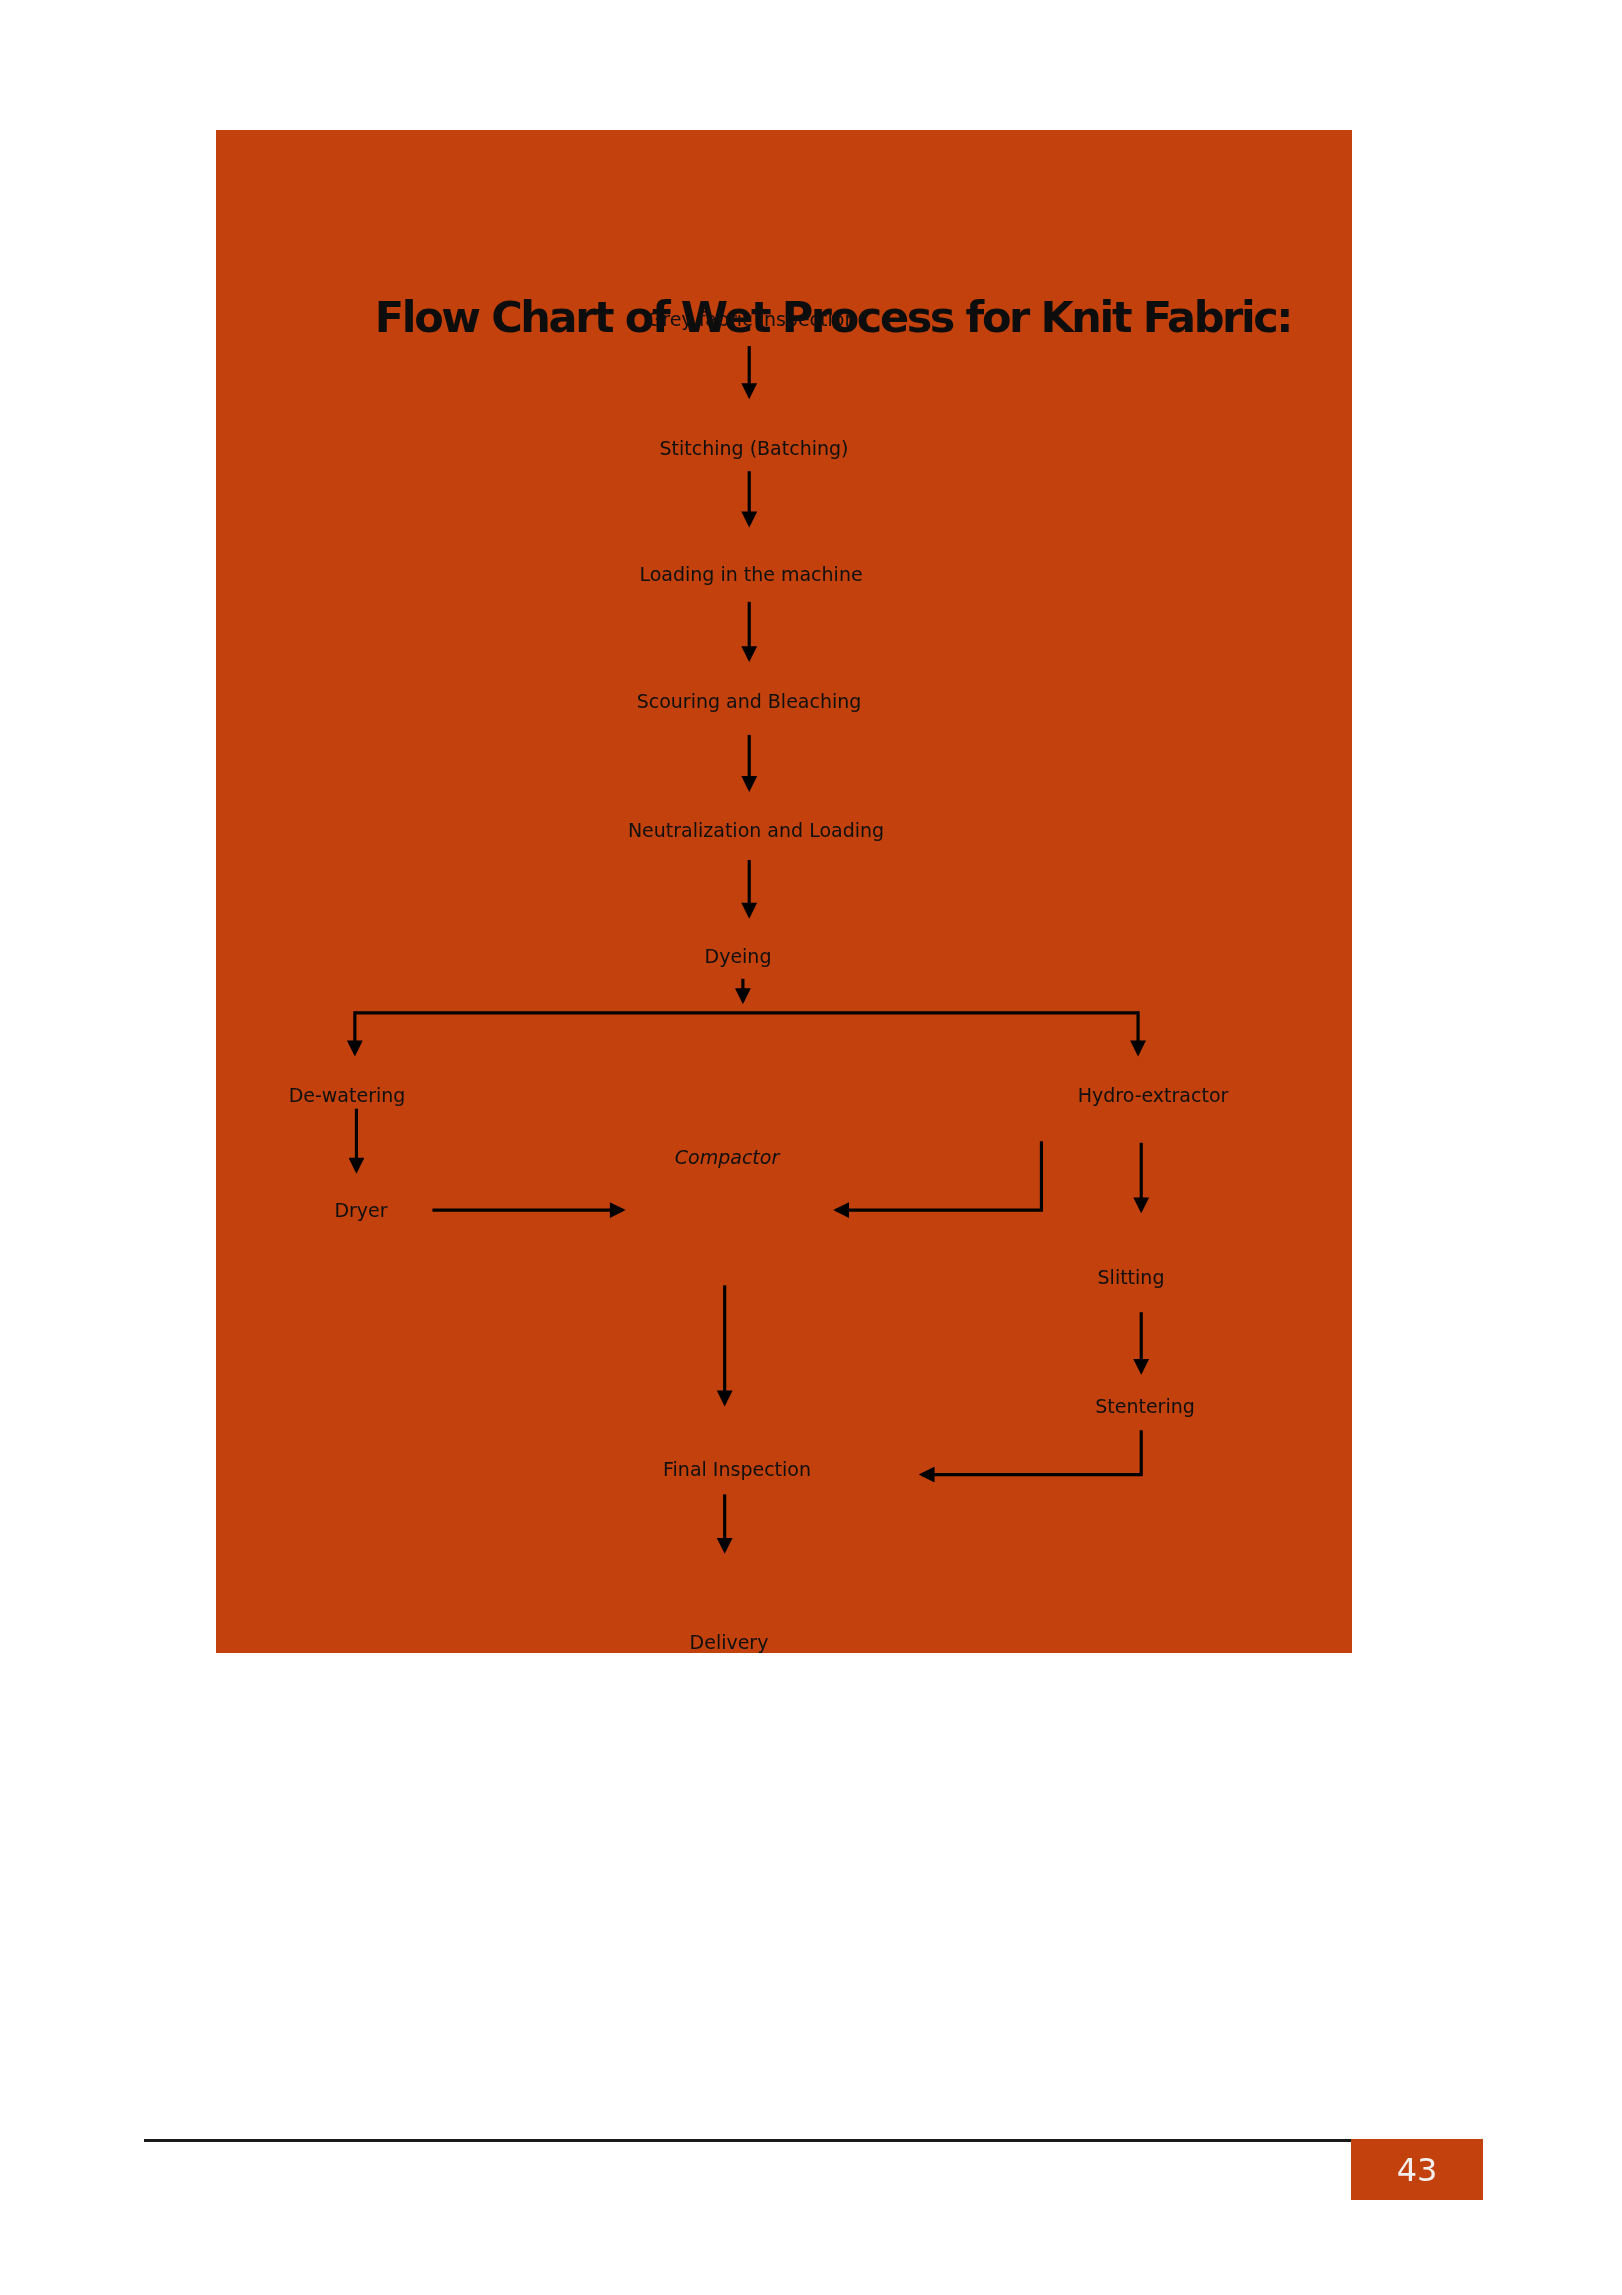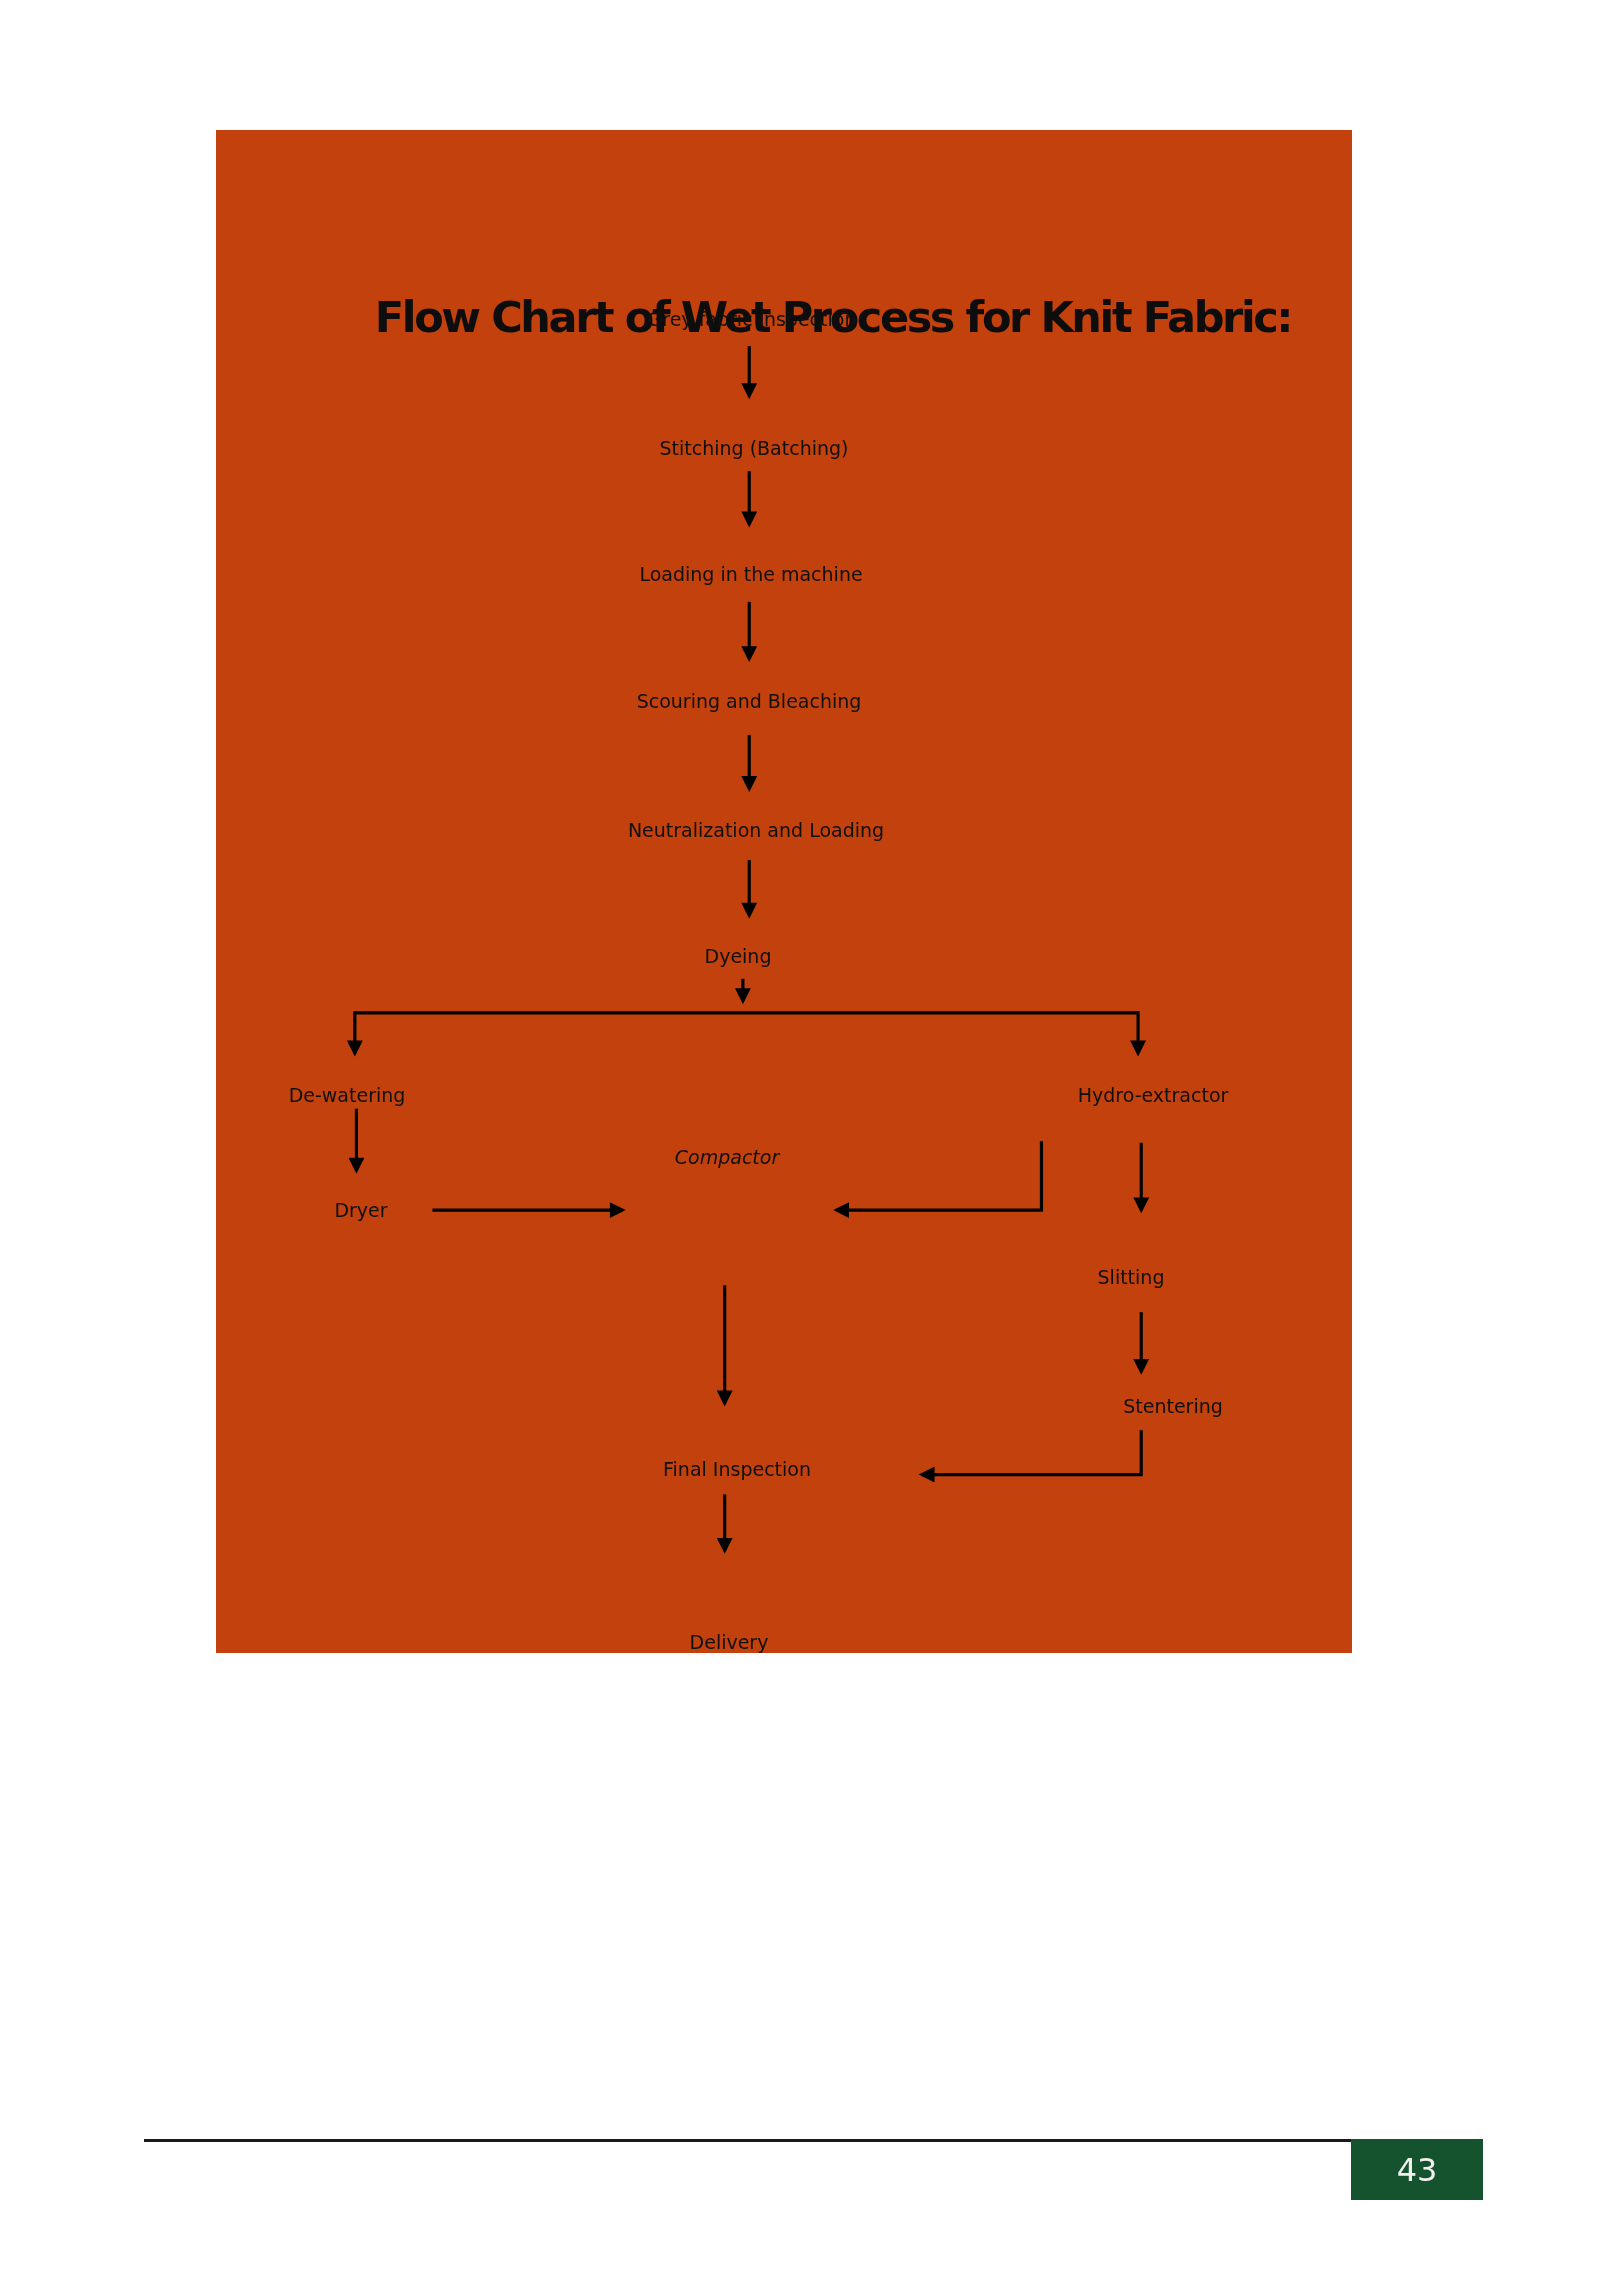--- a/index.html
+++ b/index.html
@@ -55,21 +55,21 @@
   }
   .footer-text sup{
     font-size:19px;
     vertical-align:super;
     line-height:0;
   }
   .page-number-box{
     position:absolute;
     left:1351px;top:2139px;
     width:132px;height:61px;
-    background:#14532d;
+    background:#c2410c;
     display:flex;
     align-items:center;
     justify-content:center;
   }
   .page-number{
     font-size:32px;
     color:#F3EFEE;
   }
 </style>
 </head>
@@ -85,21 +85,21 @@
   <div class="node" style="left:754px;top:448px;">Stitching (Batching)</div>
   <div class="node" style="left:751px;top:574px;">Loading in the machine</div>
   <div class="node" style="left:749px;top:701px;">Scouring and Bleaching</div>
   <div class="node" style="left:756px;top:830px;">Neutralization and Loading</div>
   <div class="node" style="left:738px;top:956px;">Dyeing</div>
   <div class="node" style="left:347px;top:1095px;">De-watering</div>
   <div class="node" style="left:1153px;top:1095px;">Hydro-extractor</div>
   <div class="node" style="left:361px;top:1210px;">Dryer</div>
   <div class="node" style="left:727px;top:1157px;font-style:italic;">Compactor</div>
   <div class="node" style="left:1131px;top:1277px;">Slitting</div>
-  <div class="node" style="left:1145px;top:1406px;margin-left:28px;">Stentering</div>
+  <div class="node" style="left:1145px;top:1406px;">Stentering</div>
   <div class="node" style="left:737px;top:1469px;">Final Inspection</div>
   <div class="node" style="left:729px;top:1598px;margin-top:44px;">Delivery</div>
 
   <svg class="connectors" viewBox="0 0 2048 2898" xmlns="http://www.w3.org/2000/svg">
     <defs>
       <marker id="ah" viewBox="0 0 10 10" refX="8" refY="5" markerWidth="6" markerHeight="5" orient="auto">
         <path d="M0,0 L10,5 L0,10 Z" fill="#000"></path>
       </marker>
     </defs>
     <g stroke="#000" stroke-width="4" fill="none">

